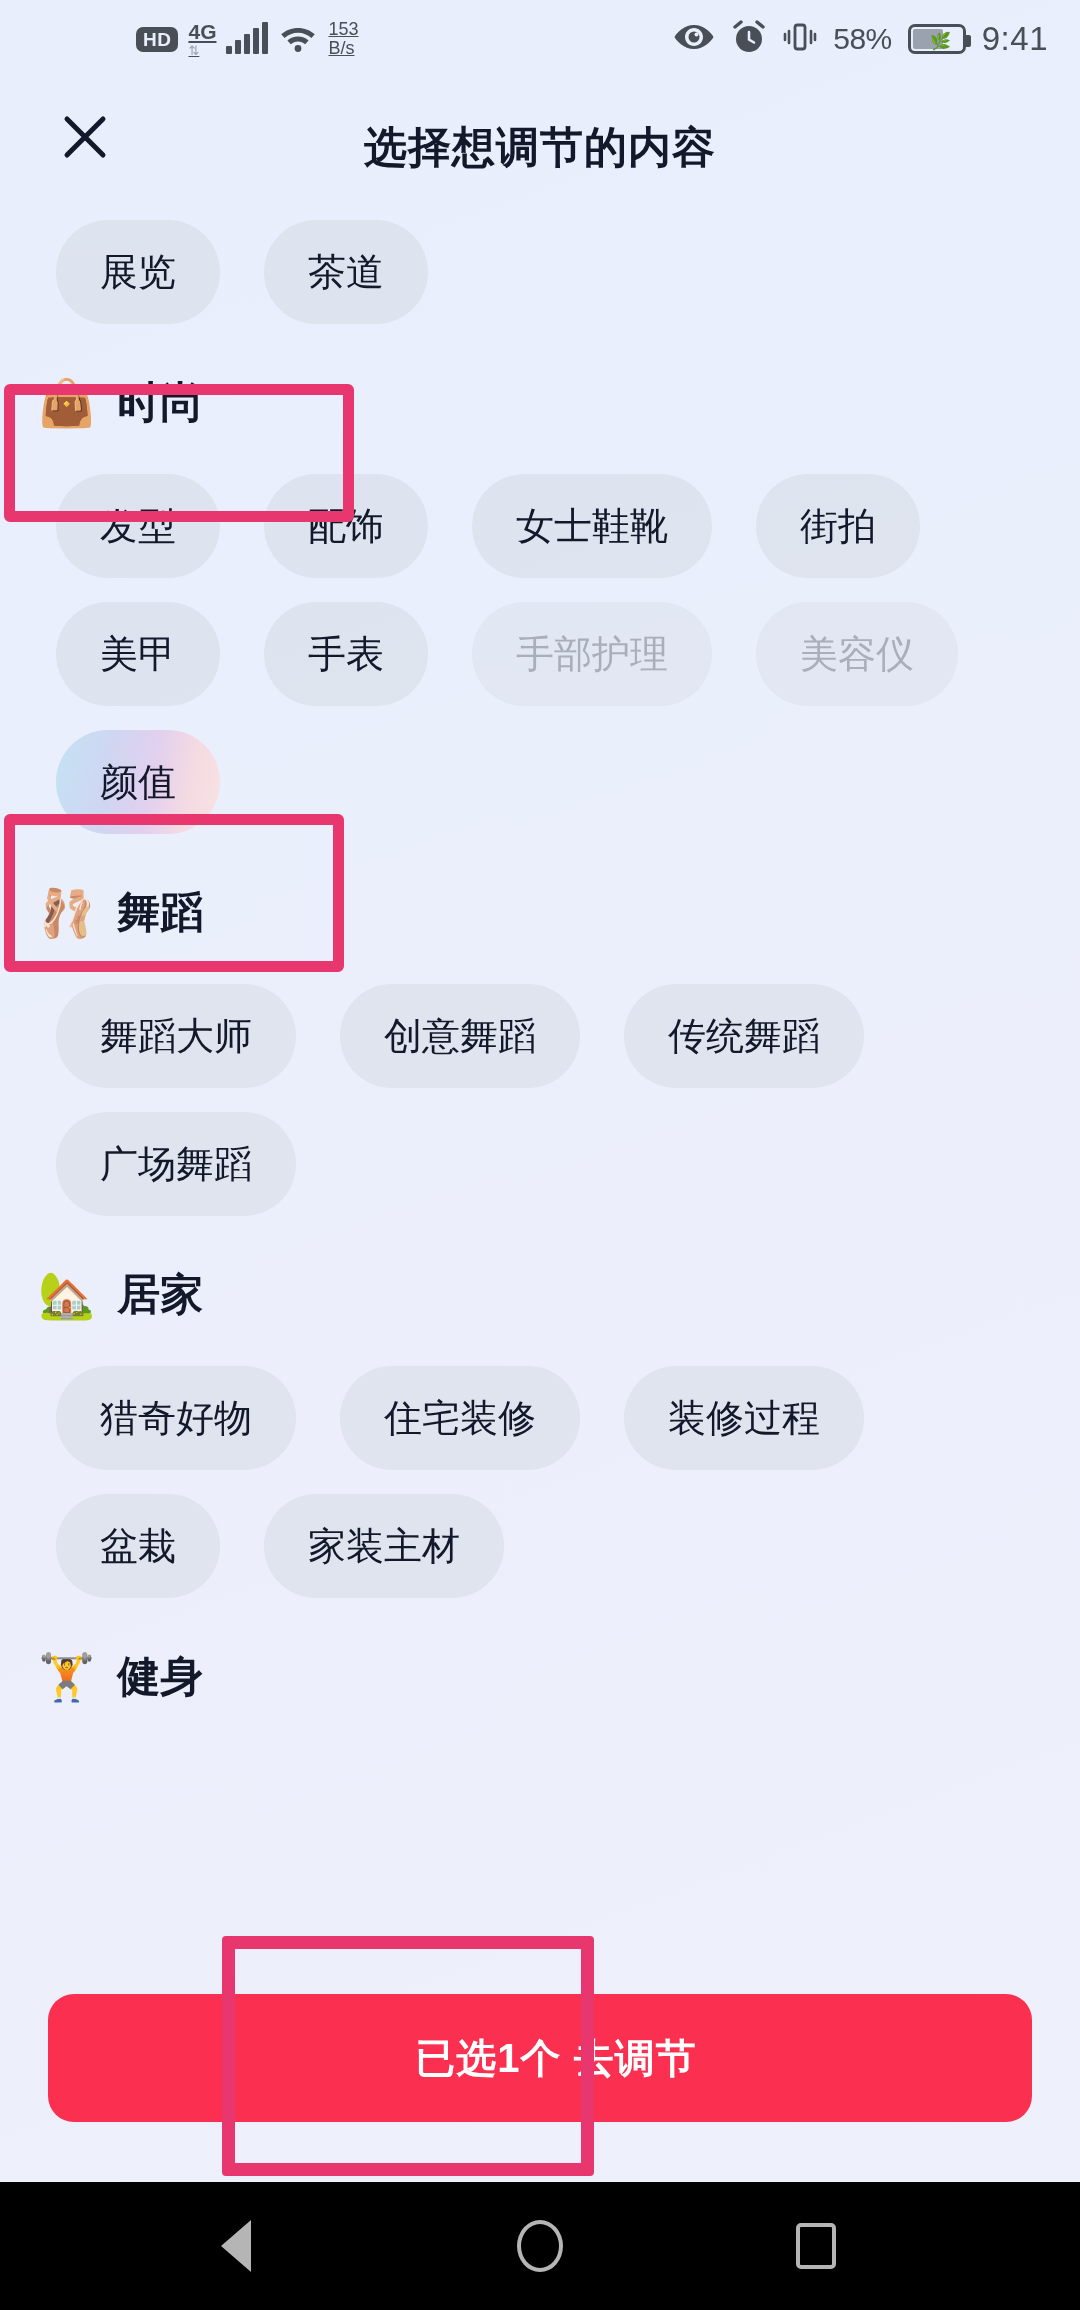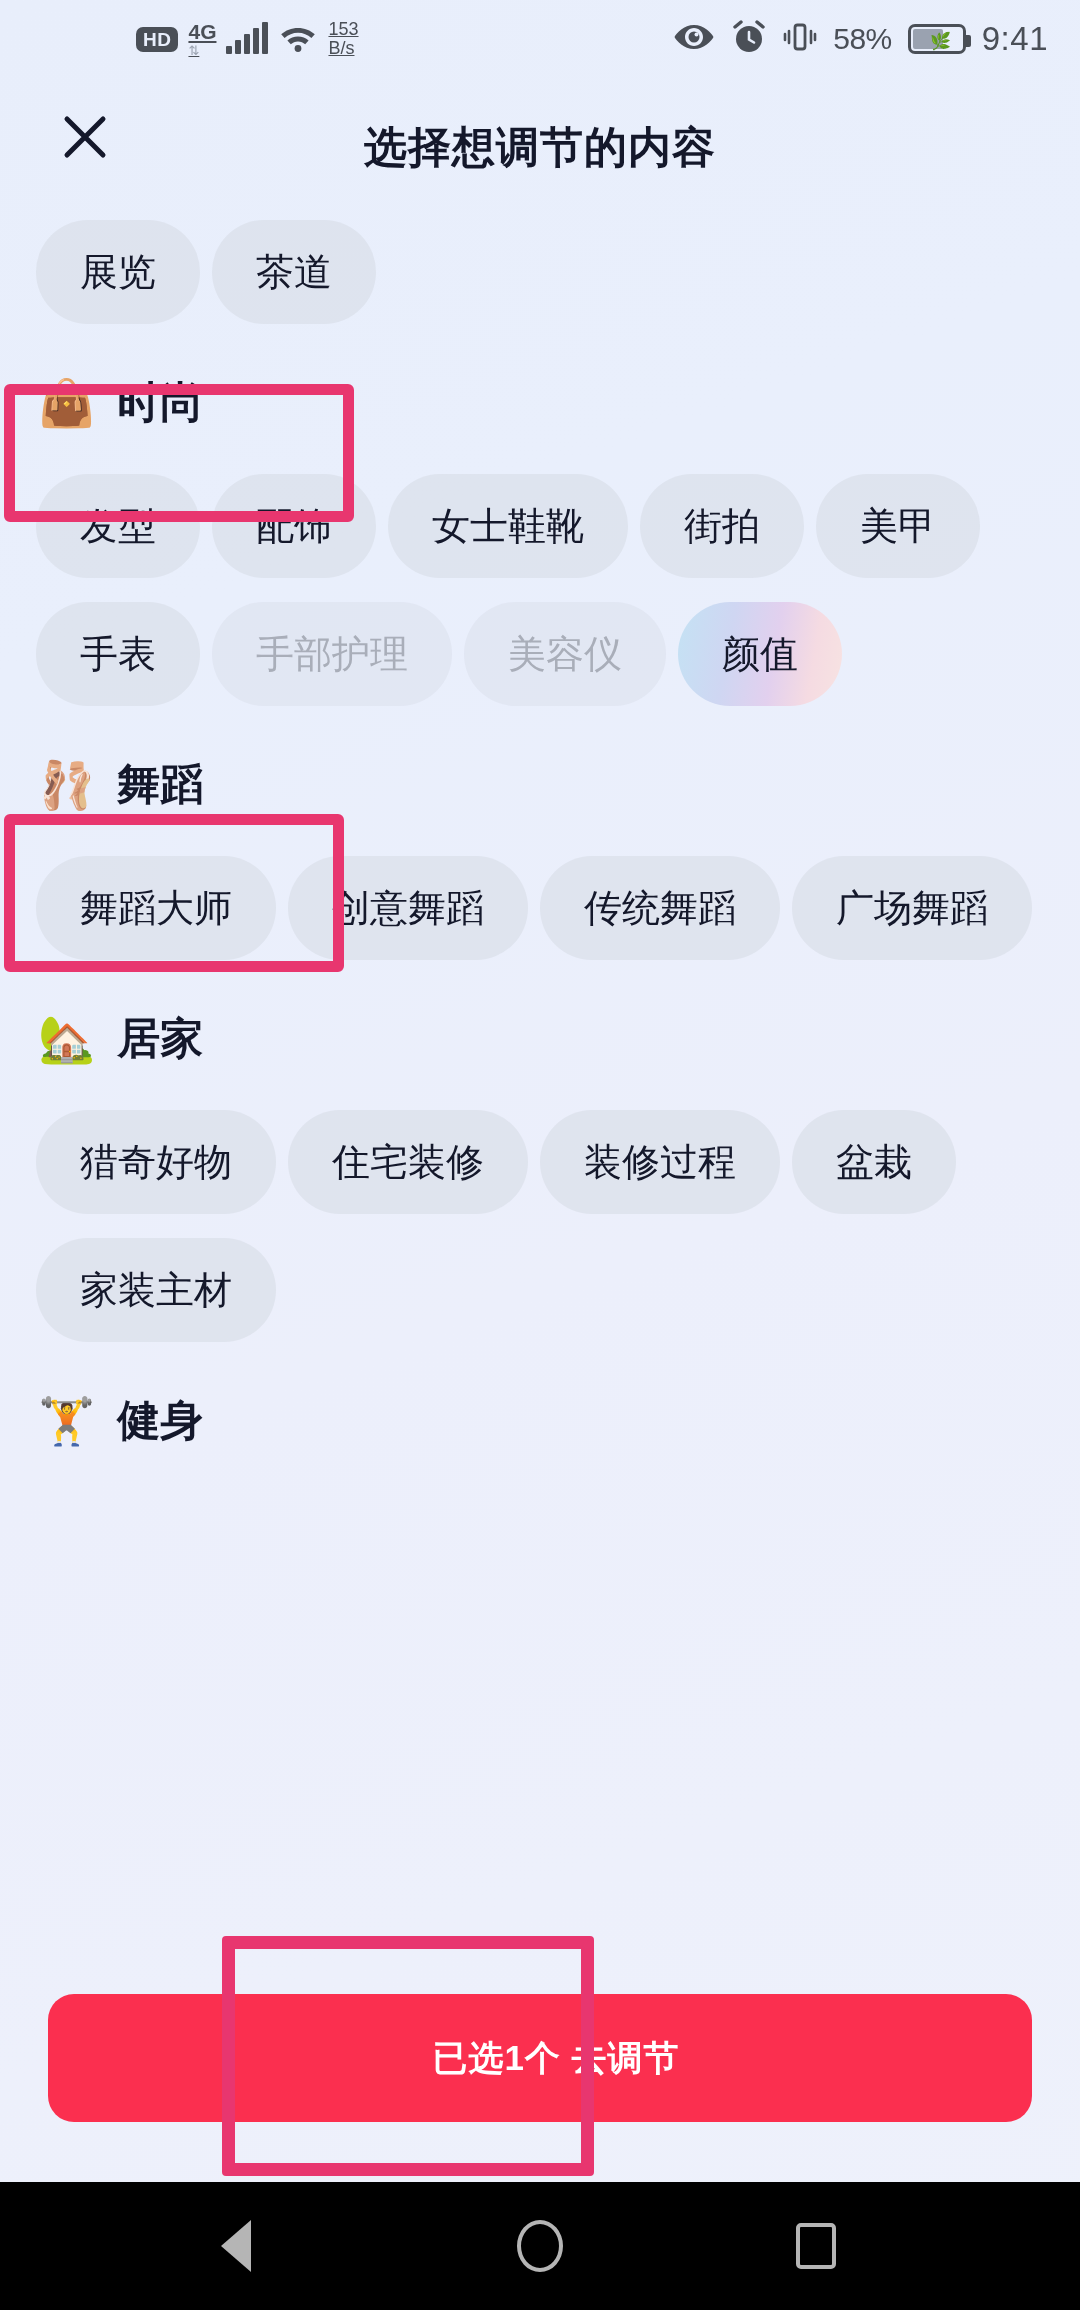--- a/index.html
+++ b/index.html
@@ -80,22 +80,22 @@
     font-size:43px; font-weight:bold; color:#14182b;
     letter-spacing:1px;
   }
 
   
   .content {
     position:absolute; top:194px; left:0; width:1080px; height:1986px;
     padding:0 0 0 0;
   }
   .chips-row {
-    display:flex; flex-wrap:wrap; gap:24px 12px;
-    padding:0 36px;
+    display:flex; flex-wrap:wrap; gap:24px 44px;
+    padding:0 56px;
   }
   .chip {
     background:rgba(213,218,228,0.55);
     border-radius:52px;
     height:104px;
     display:flex; align-items:center; justify-content:center;
     padding:0 44px;
     font-size:38px; color:#14182b;
     white-space:nowrap;
     cursor:pointer;
@@ -128,21 +128,21 @@
   #hl-yanzhi  { left:4px;  top:814px;  width:340px; height:158px; }
   #hl-cta     { left:222px; top:1936px; width:372px; height:240px; border-width:13px; border-radius:4px; }
 
   
   .cta {
     position:absolute; left:48px; bottom:188px;
     width:984px; height:128px;
     background:#fb2f4f;
     border-radius:26px;
     display:flex; align-items:center; justify-content:center;
-    color:#fff; font-size:35px; font-weight:bold;
+    color:#fff; font-size:40px; font-weight:bold;
     letter-spacing:1px;
     z-index:30;
     cursor:pointer;
     padding-left:32px;
   }
 
   
   .navbar {
     position:absolute; left:0; bottom:0; width:1080px; height:128px;
     background:#000;

